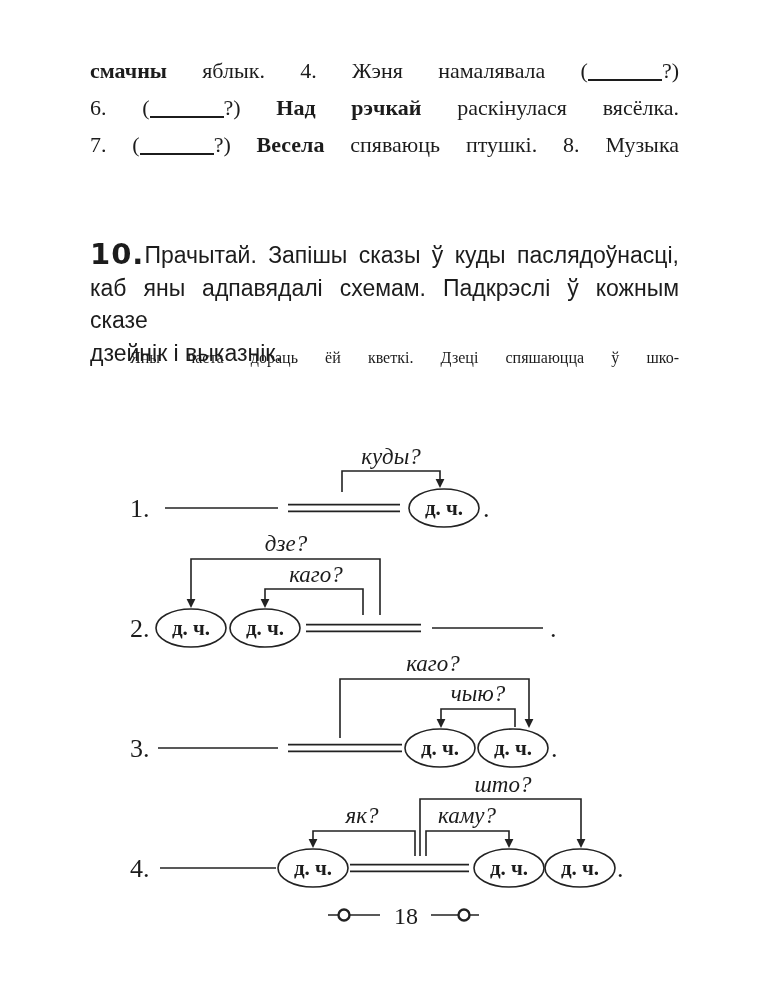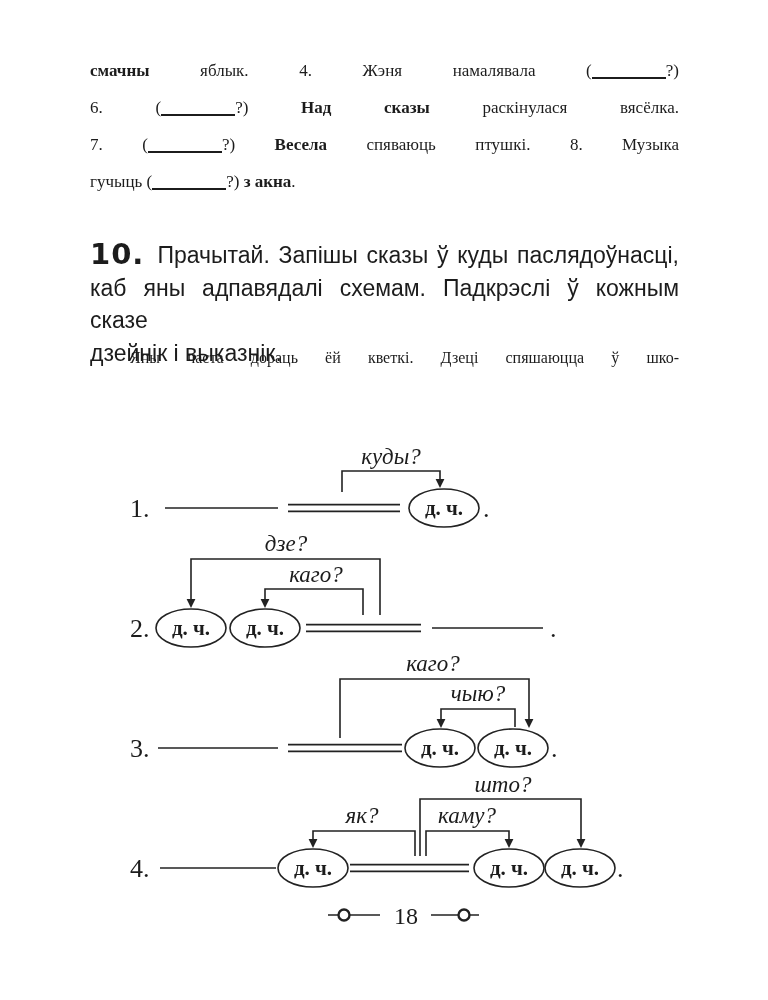--- a/index.html
+++ b/index.html
@@ -2,51 +2,50 @@
 <html><head>
 <meta charset="utf-8">
 <style>
   html,body{margin:0;padding:0;}
   body{
     width:768px;height:1000px;position:relative;overflow:hidden;
     background:#ffffff;color:#1c1c1c;
     font-family:"Liberation Serif",serif;
   }
   .block{position:absolute;left:90px;width:589px;}
-  #intro{top:52px;font-size:17px;line-height:37px;}
+  #intro{top:52px;font-size:22px;line-height:37px;}
   #exercise{top:237px;font-family:"Liberation Sans",sans-serif;font-size:23px;line-height:32.5px;}
   #story{top:341px;font-size:16px;line-height:34px;}
   .tline{width:100%;}
   .just{text-align:justify;text-align-last:justify;}
   .ind{text-indent:40px;}
   .b{font-weight:bold;}
   .exnum{
     font-family:"DejaVu Sans",sans-serif;font-weight:800;font-size:29px;
-    letter-spacing:1px;margin-right:13px;position:relative;top:1px;
+    letter-spacing:1px;position:relative;top:1px;
   }
   .blank{
     display:inline-block;width:74px;height:14px;
     border-bottom:2px solid #1c1c1c;margin-bottom:-3px;
   }
   #diagram-svg{position:absolute;left:0;top:0;}
   #diagram-svg text{fill:#1c1c1c;}
   .s-num{font-family:"Liberation Serif",serif;font-size:26px;}
   .s-oval-label{font-family:"Liberation Serif",serif;font-size:21px;font-weight:bold;}
   .s-q{font-family:"Liberation Serif",serif;font-size:23px;font-style:italic;}
   .s-period{font-family:"Liberation Serif",serif;font-size:26px;}
   .s-page{font-family:"Liberation Serif",serif;font-size:24px;}
 </style>
 </head>
 <body>
 
 <div id="intro" class="block">
     <div class="tline just"><span class="b">смачны</span><span> яблык. 4. Жэня намалявала (</span><span class="blank"></span><span>?)</span></div>
-    <div class="tline just"><span>6. (</span><span class="blank"></span><span>?) </span><span class="b">Над сказы</span><span> раскінулася вясёлка.</span></div>
+    <div class="tline just"><span>6. (</span><span class="blank"></span><span>?) </span><span class="b">Над рэчкай</span><span> раскінулася вясёлка.</span></div>
     <div class="tline just"><span>7. (</span><span class="blank"></span><span>?) </span><span class="b">Весела</span><span> спяваюць птушкі. 8. Музыка</span></div>
-    <div class="tline"><span>гучыць (</span><span class="blank"></span><span>?) </span><span class="b">з акна</span><span>.</span></div>
   </div>
 <div id="exercise" class="block">
     <div class="tline just"><span class="exnum">10.</span><span>Прачытай. Запішы сказы ў куды паслядоўнасці,</span></div>
     <div class="tline just"><span>каб яны адпавядалі схемам. Падкрэслі ў кожным сказе</span></div>
     <div class="tline"><span>дзейнік і выказнік.</span></div>
   </div>
 <div id="story" class="block">
     <div class="tline just ind"><span>Яны часта дораць ёй кветкі. Дзеці спяшаюцца ў шко-</span></div>
   </div>
 <svg id="diagram-svg" width="768" height="1000" viewBox="0 0 768 1000">

